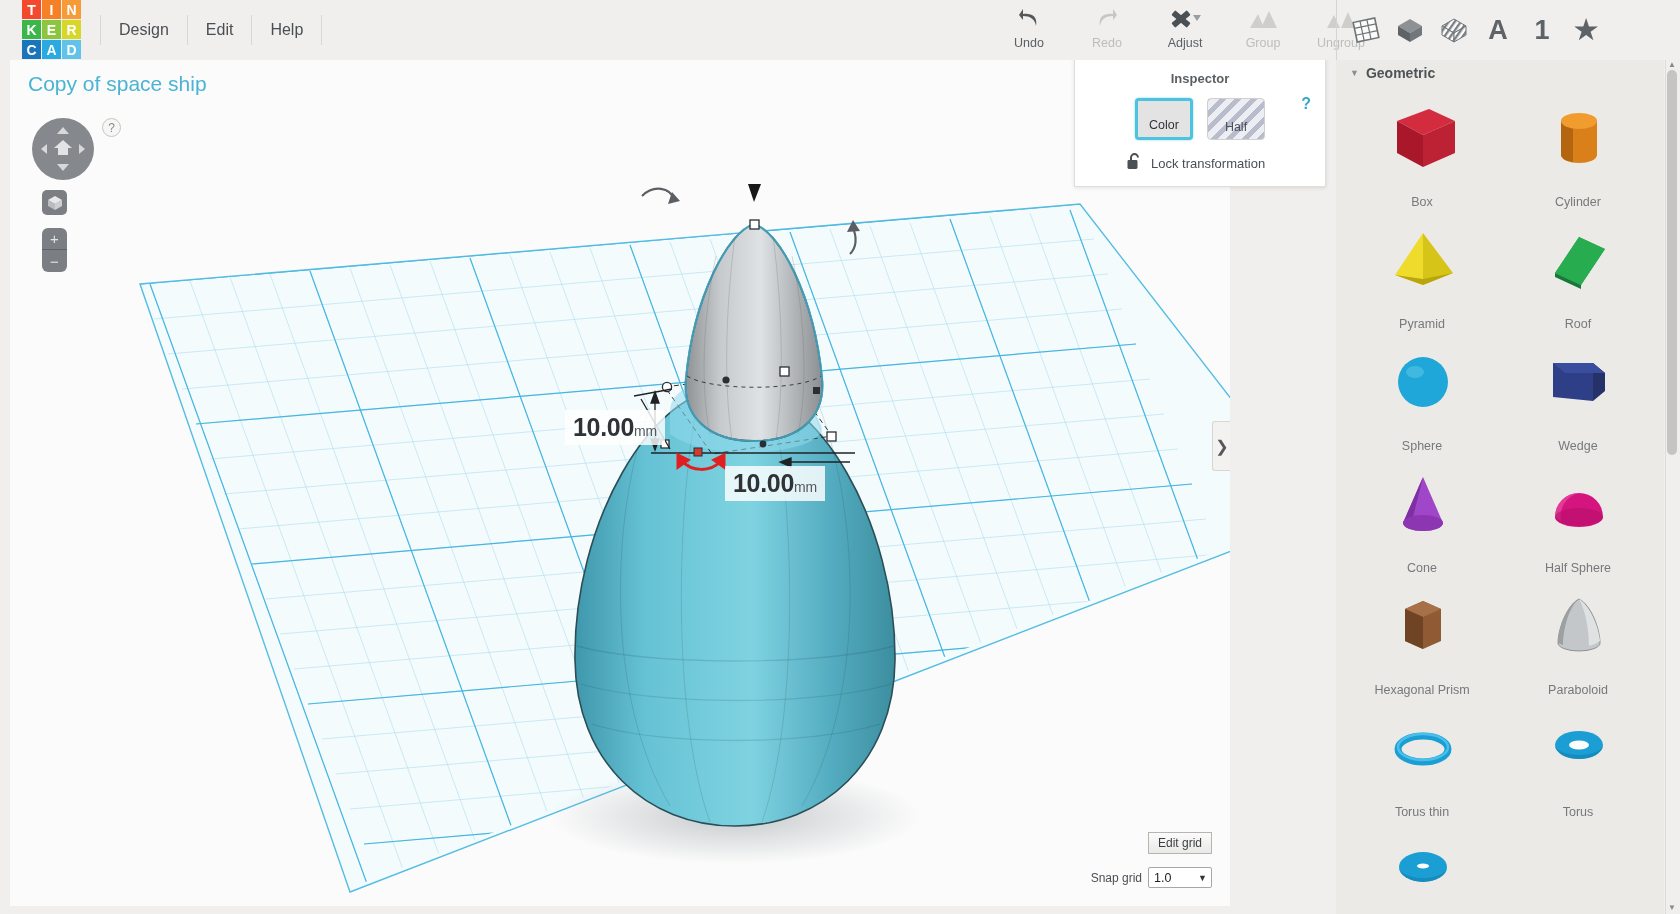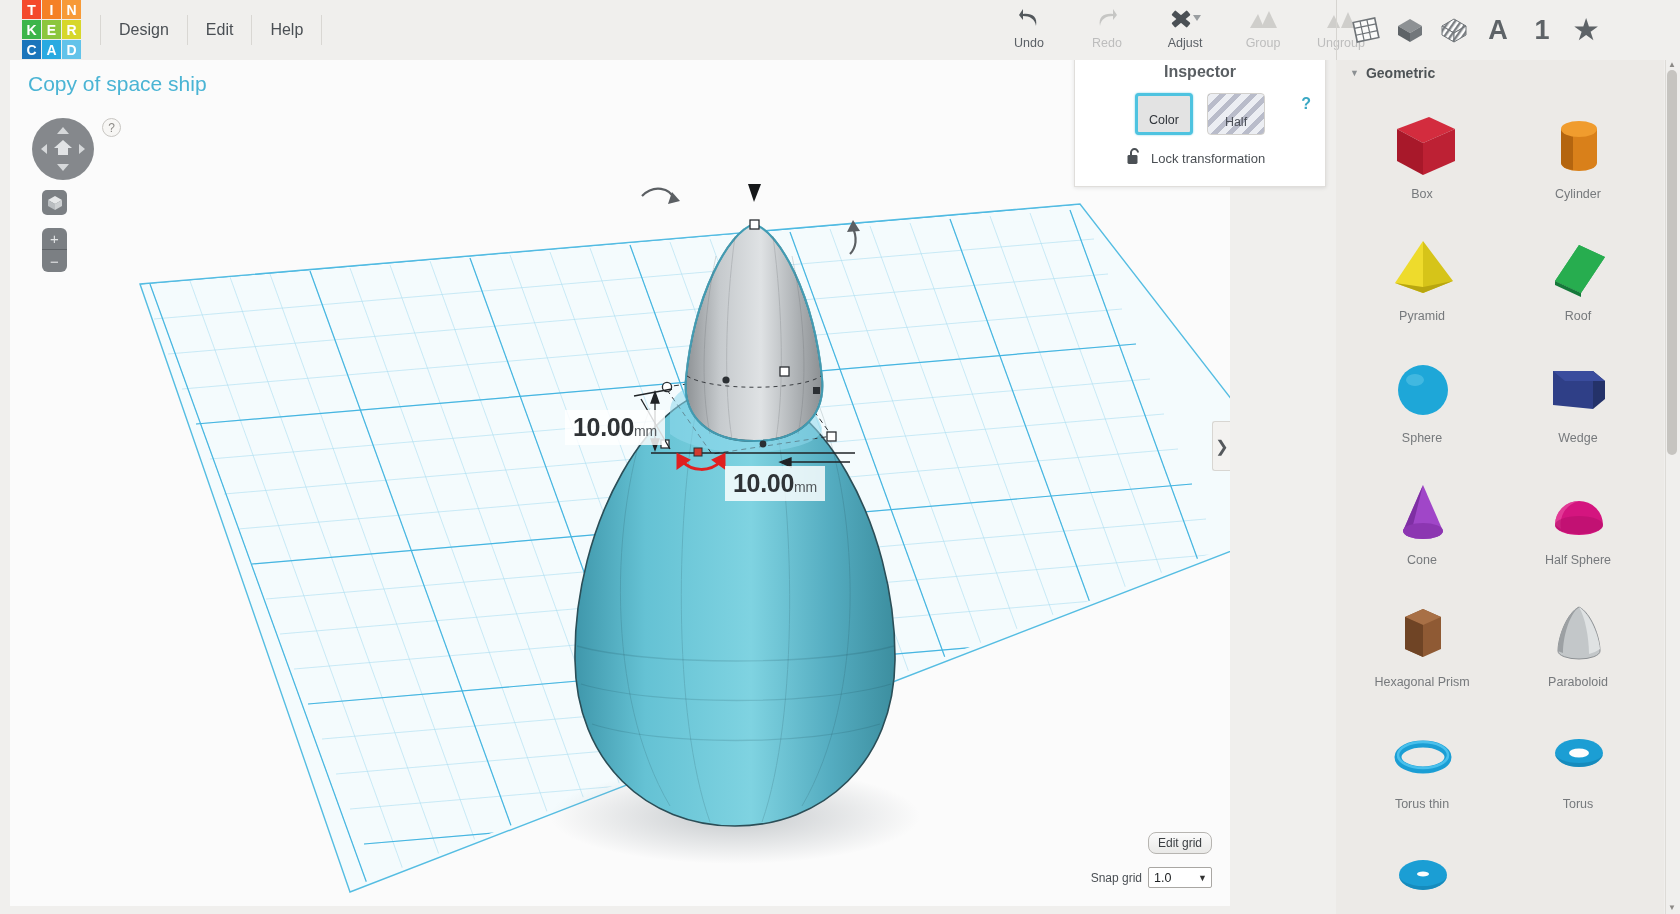--- a/index.html
+++ b/index.html
@@ -125,21 +125,21 @@
     padding: 3px 8px 3px 8px;
     color: #2f3336; font-weight: bold; font-size: 25px;
     white-space: nowrap; letter-spacing: -0.3px;
   }
   .dim-label .unit { font-size: 14px; font-weight: normal; color: #53585c; }
 
   
   #edit-grid-btn {
     position: absolute; right: 18px; bottom: 52px;
     background: linear-gradient(#fbfbfb,#e9e9e7);
-    border: 1px solid #b7b5b1; border-radius: 8px;
+    border: 1px solid #b7b5b1; border-radius: 0;
     font-size: 12px; color: #3b3f42; padding: 3px 9px; cursor: pointer; z-index: 18;
   }
   #snap-row {
     position: absolute; right: 18px; bottom: 18px;
     display: flex; align-items: center; gap: 6px; z-index: 18;
   }
   #snap-row .snap-label { font-size: 12px; color: #4a4f54; }
   #snap-select {
     width: 64px; height: 21px; background: #fff;
     border: 1px solid #a9a7a3; border-radius: 2px;
@@ -161,22 +161,22 @@
   
   #inspector {
     position: absolute; left: 1074px; top: 52px;
     width: 252px; height: 135px;
     background: #ffffff;
     border: 1px solid #e0dedb;
     box-shadow: 0 1px 4px rgba(0,0,0,0.10);
     z-index: 30;
   }
   #inspector-title {
-    text-align: center; font-size: 16px; color: #5a5f63;
-    margin-top: 10px; font-weight: bold;
+    text-align: center; font-size: 13px; color: #5a5f63;
+    margin-top: 18px; font-weight: bold;
   }
   #inspector-swatches {
     display: flex; gap: 14px; justify-content: center; margin-top: 12px;
   }
   .swatch-btn {
     width: 58px; height: 42px; border-radius: 4px;
     display: flex; align-items: flex-end; justify-content: center;
     padding-bottom: 5px; font-size: 12.5px; color: #30343a; cursor: pointer;
   }
   .swatch-btn.color-sw {
@@ -215,21 +215,21 @@
     font-size: 14px; color: #4e5356; font-weight: bold;
   }
   #lib-header .tri { font-size: 9px; color: #8b8f92; }
   #lib-grid {
     display: grid;
     grid-template-columns: 1fr 1fr;
     row-gap: 4px;
     padding: 4px 8px 40px 8px;
   }
   .lib-cell {
-    display: flex; flex-direction: column; align-items: center; justify-content: center;
+    display: flex; flex-direction: column; align-items: center; justify-content: space-between;
     height: 118px; cursor: pointer; padding-top: 6px;
   }
   .lib-thumb { width: 82px; height: 82px; display: flex; align-items: center; justify-content: center; }
   .lib-name { font-size: 12.5px; color: #76797c; margin-top: 0px; }
 
   #lib-scrollbar {
     position: absolute; right: 1px; top: 56px;
     width: 14px; height: 858px; background: #f0efed;
     border-left: 1px solid #dddbd7;
   }

